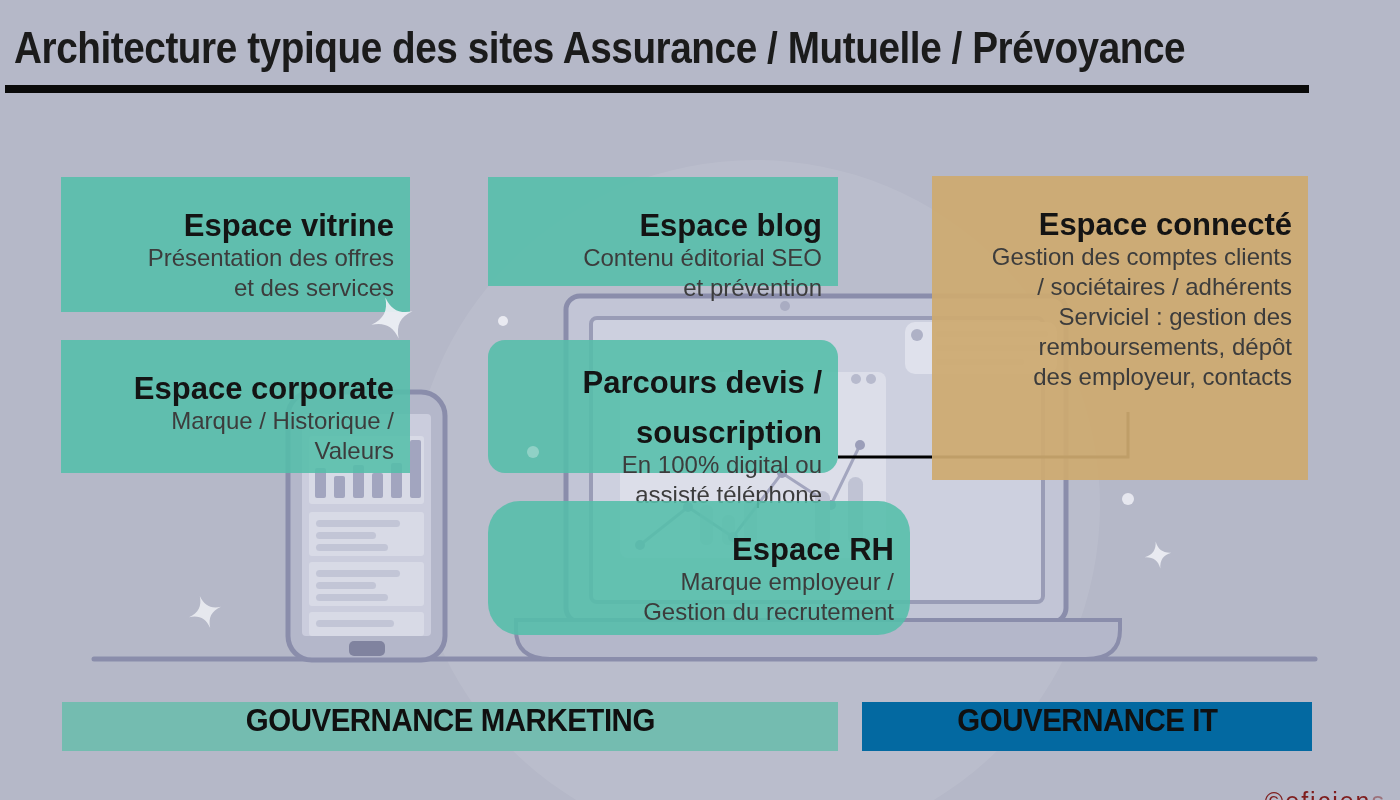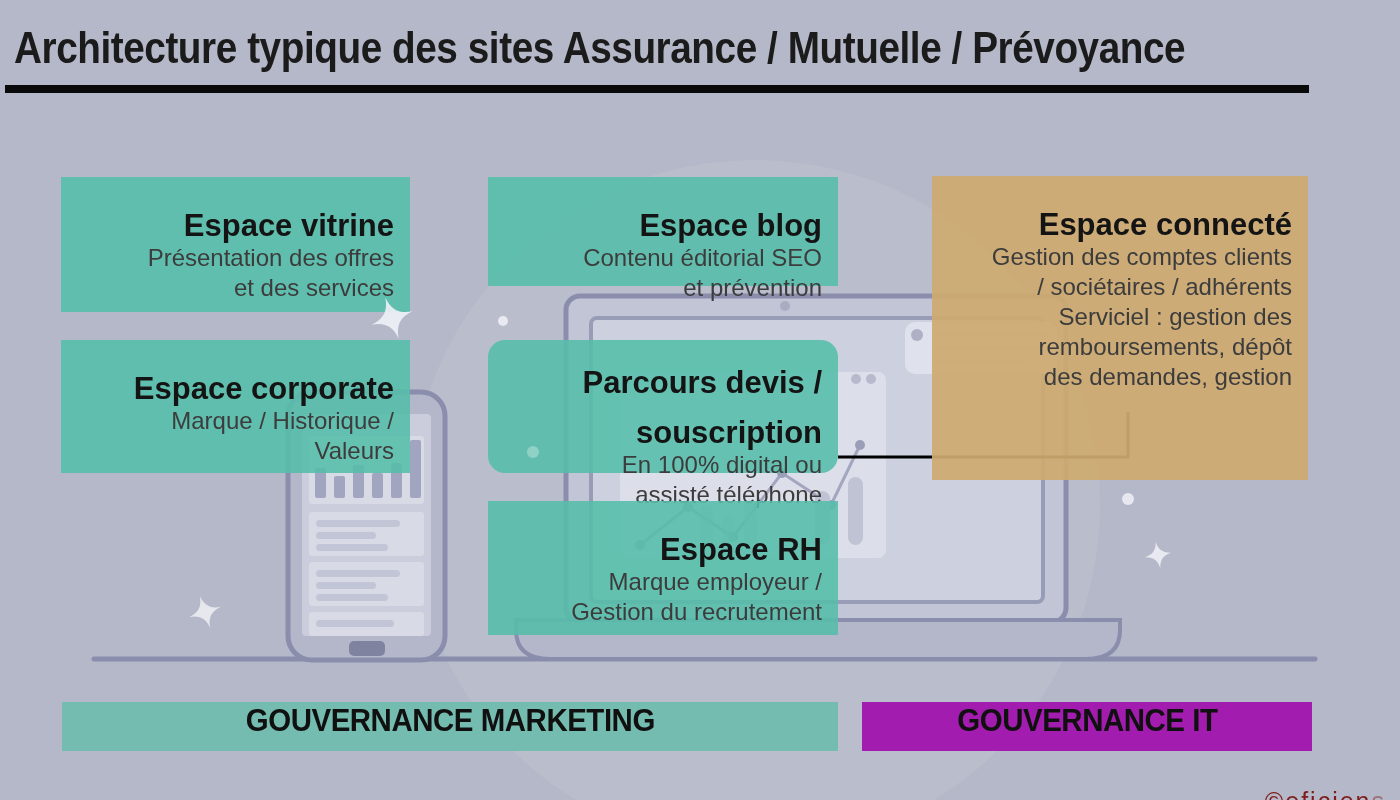--- a/index.html
+++ b/index.html
@@ -29,28 +29,28 @@
   .box.green{background:rgba(84,190,170,0.88);}
   .box.tan{background:rgba(205,170,112,0.93);}
   .box-title{font-size:31px;font-weight:700;color:#141414;line-height:34px;margin-top:16px;}
   .box-sub{font-size:24px;font-weight:400;color:#3c3c3c;line-height:30px;}
   .box-sub:first-of-type{margin-top:6px;}
 
   #box-vitrine{left:61px;top:177px;width:349px;height:135px;}
   #box-corporate{left:61px;top:340px;width:349px;height:133px;}
   #box-blog{left:488px;top:177px;width:350px;height:109px;}
   #box-parcours{left:488px;top:340px;width:350px;height:133px;padding-top:10px;border-radius:17px;}
-  #box-rh{left:488px;top:501px;width:350px;height:134px;}
+  #box-rh{left:488px;top:501px;width:422px;height:134px;border-radius:32px;}
   #box-connecte{left:932px;top:176px;width:376px;height:304px;}
 
   
   .gov-bar{position:absolute;top:702px;height:49px;z-index:20;
     display:flex;align-items:flex-start;justify-content:center;}
   #gov-marketing{left:62px;width:776px;background:#74bcb0;}
-  #gov-it{left:862px;width:450px;background:#a21caf;}
+  #gov-it{left:862px;width:450px;background:#0369a1;}
   .gov-label{font-size:32px;font-weight:700;color:#101010;letter-spacing:-0.5px;
     transform:scaleX(0.92);transform-origin:center;white-space:nowrap;}
 
   
   #watermark{position:absolute;right:14px;top:765px;z-index:30;
     font-size:25px;letter-spacing:2px;color:#7f1d1d;font-weight:400;margin-top:22px;}
   #watermark .wm-last{opacity:0.45;}
 </style>
 </head>
 <body>
@@ -164,21 +164,21 @@
     <div class="box-sub">Marque employeur /</div>
     <div class="box-sub">Gestion du recrutement</div>
   </div>
 
   <div class="box tan" id="box-connecte">
     <div class="box-title">Espace connecté</div>
     <div class="box-sub">Gestion des comptes clients</div>
     <div class="box-sub">/ sociétaires / adhérents</div>
     <div class="box-sub">Serviciel : gestion des</div>
     <div class="box-sub">remboursements, dépôt</div>
-    <div class="box-sub">des demandes, gestion</div>
+    <div class="box-sub">des employeur, contacts</div>
   </div>
 
   <div class="gov-bar" id="gov-marketing">
     <span class="gov-label">GOUVERNANCE MARKETING</span>
   </div>
   <div class="gov-bar" id="gov-it">
     <span class="gov-label">GOUVERNANCE IT</span>
   </div>
 
   <svg class="layer" id="sparkle-layer" viewBox="0 0 1400 800">

